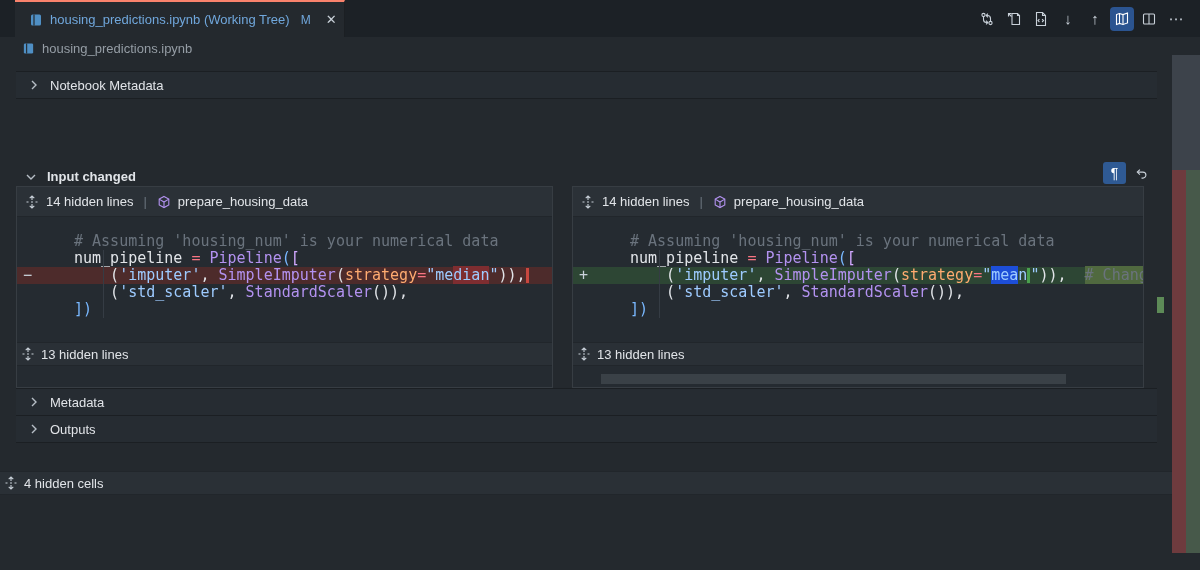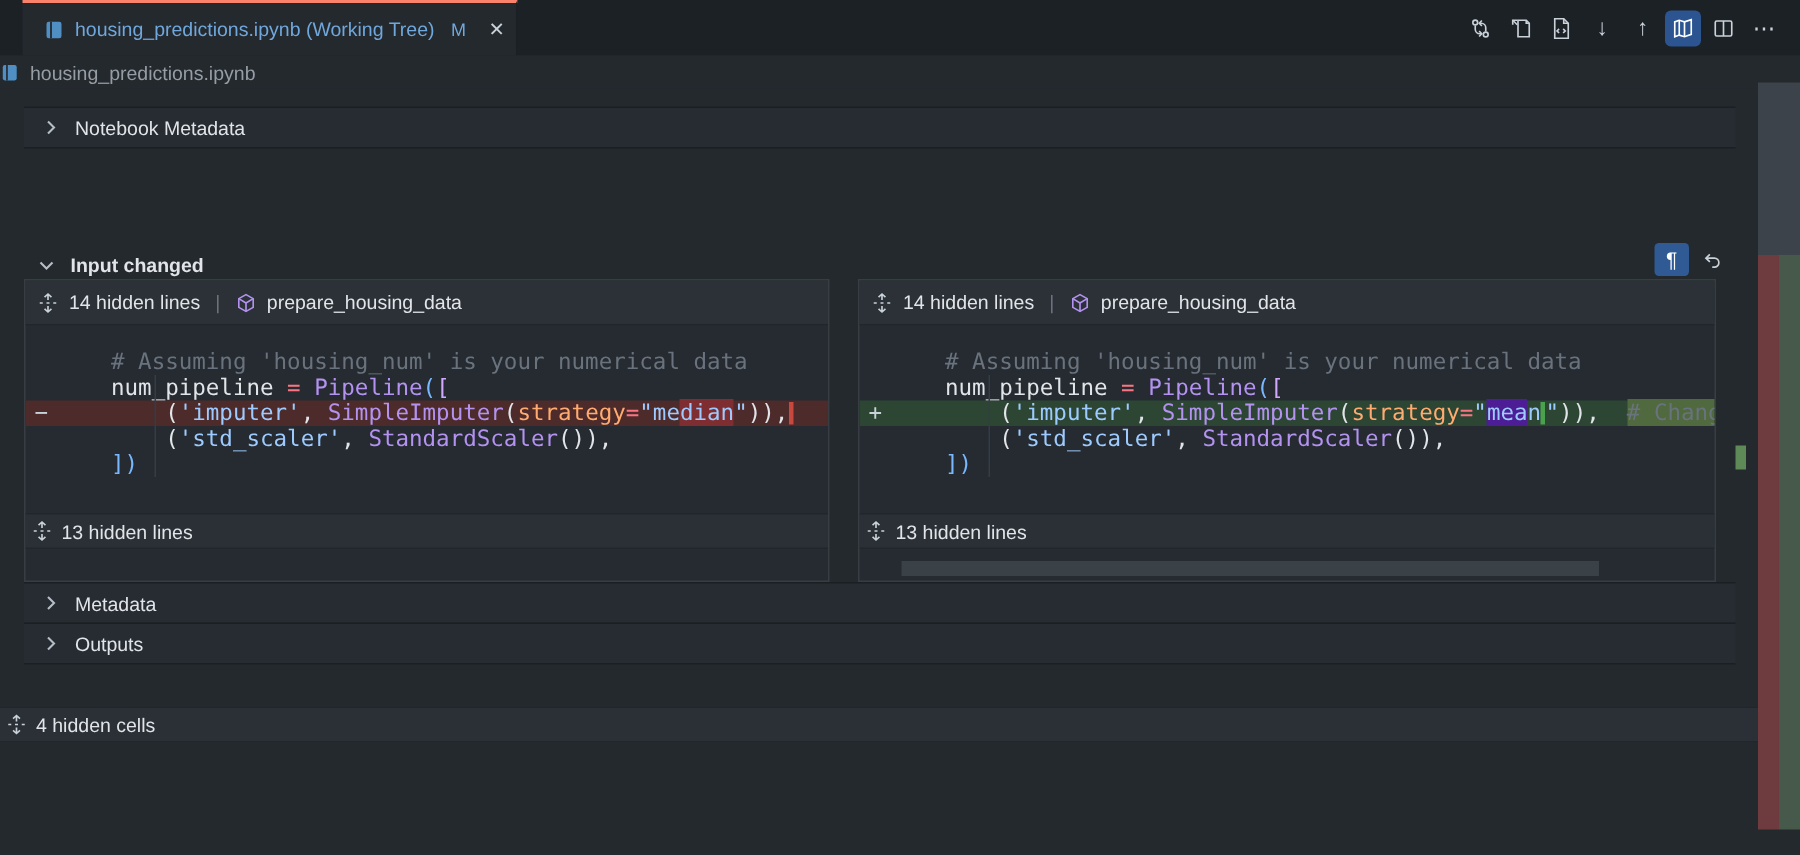--- a/index.html
+++ b/index.html
@@ -18,21 +18,21 @@
   .tab-badge { color:#70a7dc; font-size:12px; margin-left:4px; }
   .tab-close { color:#c9d1d9; font-size:13px; margin-left:8px; cursor:pointer; }
   .toolbar { display:flex; align-items:center; gap:3px; padding-right:12px; }
   .tbtn { width:24px; height:24px; border-radius:4px; display:flex; align-items:center;
     justify-content:center; color:#c9d1d9; font-size:15px; }
   .tbtn.active { background:#2b5490; color:#ffffff; }
   .tbtn svg { stroke:#c9d1d9; fill:none; stroke-width:1.1; }
   .tbtn.active svg { stroke:#ffffff; }
   
   .breadcrumb { position:absolute; top:37px; left:0; width:1200px; height:22px;
-    background:#24292e; display:flex; align-items:center; gap:7px; 
+    background:#24292e; display:flex; align-items:center; gap:7px; padding-left:22px;
     font-size:13px; color:#959da5; }
   
   .editor { position:absolute; top:59px; left:0; width:1172px; height:511px; background:#24292e; }
   .spacer12{height:12px} .spacer29{height:29px} .spacer31{height:31px} .spacer2{height:2px} .spacer28{height:28px}
   .section-row { margin:0 15px 0 16px; height:28px; background:#262c32;
     border-top:1px solid #1b1f23; border-bottom:1px solid #1b1f23;
     display:flex; align-items:center; gap:9px; padding-left:11px; font-size:13px; color:#e1e4e8; }
   .section-row + .section-row { margin-top:-1px; }
   .hidden-bar { height:24px; background:#2a3036; border-top:1px solid #21262b; border-bottom:1px solid #21262b;
     display:flex; align-items:center; gap:6px; padding-left:4px; font-size:13px; color:#e1e4e8; }
@@ -51,21 +51,21 @@
     display:flex; align-items:center; gap:7px; padding-left:8px; font-size:13px; color:#e1e4e8; }
   .pane-sep { color:#6a737d; padding:0 3px; }
   .code { padding-top:16px; font-family:"DejaVu Sans Mono", monospace; font-size:15px;
     line-height:17px; white-space:pre; }
   .code-line { display:flex; height:17px; }
   .gutter { flex:0 0 57px; padding-left:6px; color:#c9d1d9; }
   .code-body { white-space:pre; }
   .mod-del { background:#4d2b2b; }
   .mod-add { background:#2d4634; }
   .w-del  { background:#7e2d30; }
-  .w-add  { background:#4c1d95; }
+  .w-add  { background:#1d4ed8; }
   .w-addc { background:#50693f; }
   .tk-pl{color:#e1e4e8} .tk-cm{color:#6a737d} .tk-st{color:#9ecbff} .tk-op{color:#f97583}
   .tk-fn{color:#b392f0} .tk-pm{color:#ffab70} .tk-br{color:#79b8ff} .tk-bp{color:#d2a8ff}
   .tk-ebd{display:inline-block;width:3px;height:15px;background:#c8473f;vertical-align:middle}
   .tk-eba{display:inline-block;width:3px;height:15px;background:#4aa14e;vertical-align:middle}
   .pane-hidden { margin-top:24px;align-items:center; }
   .iguide { position:absolute; left:86px; top:63px; width:1px; height:68px; background:#353c44; }
   .hscroll { position:absolute; left:28px; top:187px; width:465px; height:10px; background:#3a4147; }
   
   .ruler-thumb { position:absolute; right:0; top:55px; width:28px; height:115px; background:rgba(110,118,129,0.35); }

